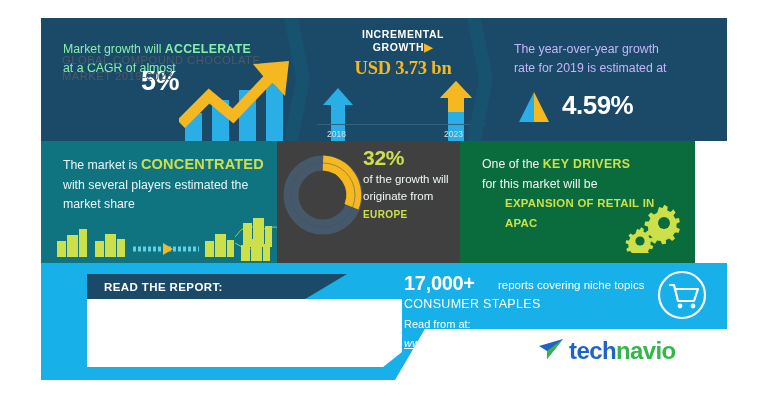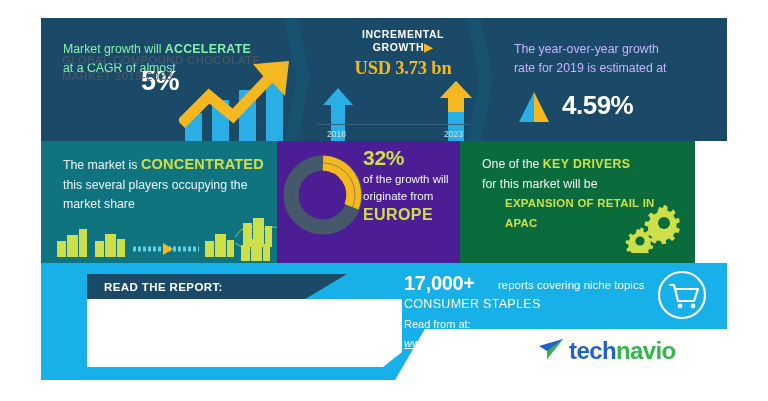--- a/index.html
+++ b/index.html
@@ -32,31 +32,31 @@
   .p2-axis{position:absolute;left:8px;bottom:16px;width:168px;height:1px;background:#33637f;}
   .p2-lab{position:absolute;bottom:2px;font-size:8.5px;color:#cfe0e8;}
 
   .p3-text{position:absolute;left:22px;top:22px;width:200px;font-size:12.3px;line-height:19px;color:#c4b5fd;}
   .p3-val{position:absolute;left:70px;top:72px;font-size:26px;font-weight:bold;color:#ffffff;letter-spacing:-.5px;}
   .p3-tri{position:absolute;left:24px;top:74px;}
 
   
   .row2{position:absolute;left:41px;top:141px;width:686px;height:122px;display:flex;}
   .p4{width:236px;background:#0f7480;position:relative;overflow:hidden;}
-  .p5{width:183px;background:#4c1d95;position:relative;overflow:hidden;}
+  .p5{width:183px;background:#404040;position:relative;overflow:hidden;}
   .p6{width:235px;background:#0a6b3d;position:relative;overflow:hidden;}
 
   .p4-text{position:absolute;left:22px;top:14px;width:240px;font-size:12.3px;line-height:19.5px;color:#eaf6f7;}
   .p4-text b{color:#cde04a;font-weight:bold;font-size:14.5px;letter-spacing:.2px;}
   .p4-city{position:absolute;left:12px;top:76px;width:256px;height:44px;}
 
   .p5-donut{position:absolute;left:6px;top:14px;}
   .p5-txt{position:absolute;left:86px;top:8px;width:96px;font-size:11.5px;line-height:17.5px;color:#f0f7f2;}
   .p5-pct{font-size:21px;font-weight:bold;color:#cde04a;letter-spacing:-.3px;}
-  .p5-reg{color:#cde04a;font-weight:bold;letter-spacing:.4px;font-size:16px;margin-top:24px;}
+  .p5-reg{color:#cde04a;font-weight:bold;letter-spacing:.4px;font-size:10px;margin-top:24px;}
 
   .p6-text{position:absolute;left:22px;top:14px;width:200px;font-size:12.3px;line-height:19.5px;color:#f0f7f2;}
   .p6-text b{color:#cde04a;font-weight:bold;letter-spacing:.4px;}
   .p6-drv{color:#cde04a;font-weight:bold;letter-spacing:.3px;font-size:11.4px;padding-left:23px;}
   .p6-gears{position:absolute;right:14px;bottom:6px;}
 
   
   .row3{position:absolute;left:41px;top:263px;width:686px;height:117px;background:#17b0e8;overflow:hidden;}
   .tabwrap{position:absolute;left:46px;top:11px;width:260px;height:28px;}
   .tab{position:absolute;left:0;top:0;width:100%;height:100%;background:#1b4a68;
@@ -146,21 +146,21 @@
       </div>
       <div class="p3-val">4.59%</div>
     </div>
   </div>
 
   <div class="row2">
 
     <div class="p4">
       <div class="p4-text">
         <span>The market is </span><b>CONCENTRATED</b><br>
-        <span>this several players occupying the</span><br>
+        <span>with several players estimated the</span><br>
         <span>market share</span>
       </div>
       <div class="p4-city">
         <svg width="256" height="44" viewBox="0 0 256 44">
           <g fill="#cde04a">
 
             <rect x="4" y="24" width="9" height="16"></rect>
               <rect x="14" y="18" width="11" height="22"></rect>
               <rect x="26" y="12" width="8" height="28"></rect>
 

